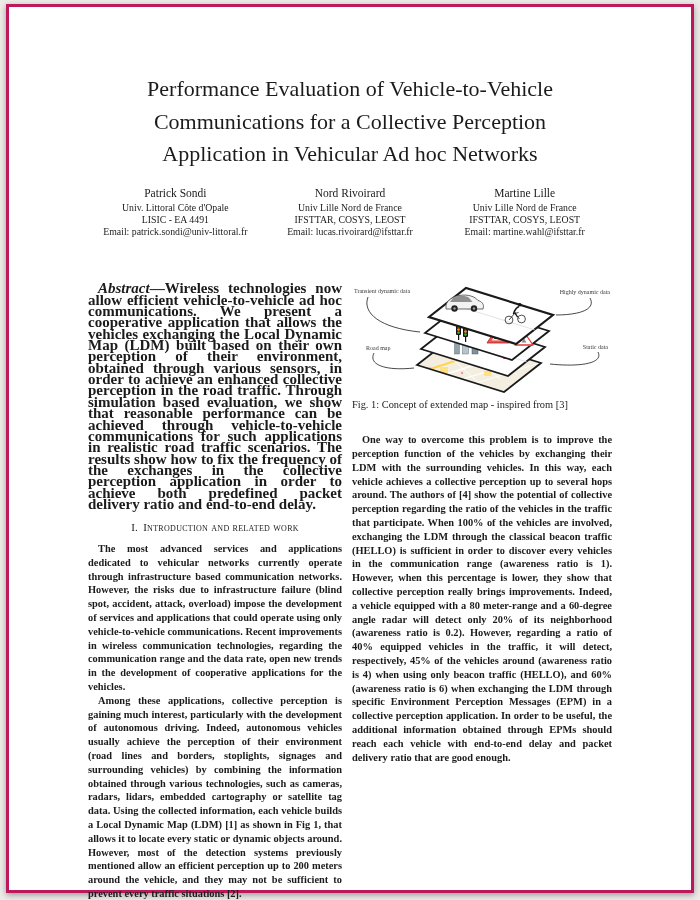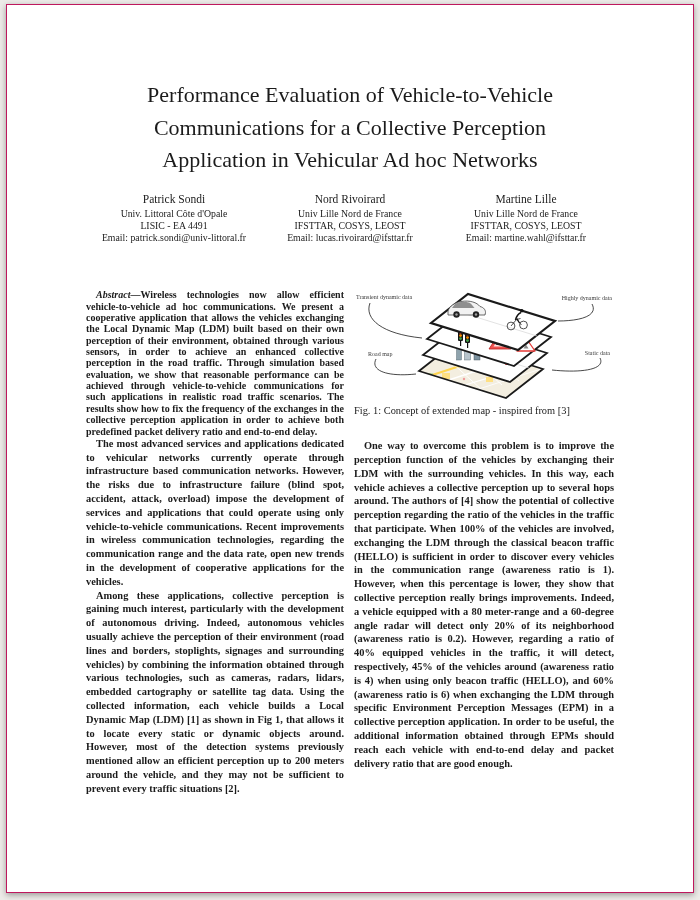--- a/index.html
+++ b/index.html
@@ -10,23 +10,23 @@
     font-family: "Liberation Serif", serif;
     color: #1b1b1b;
     position: relative;
     overflow: hidden;
   }
   .page {
     position: absolute;
     left: 6px; top: 4px;
     width: 688px; height: 889px;
     background: #ffffff;
-    border: 1px solid #be185d;
+    border: 3px solid #be185d;
     box-shadow: 0 2px 6px rgba(0,0,0,0.35);
-    padding: 8px 79px;
+    padding: 0 79px;
   }
   .title {
     margin: 66px auto 0;
     width: 480px;
     text-align: center;
     font-weight: 400;
     font-size: 22px;
     line-height: 32.5px;
   }
   .authors {
@@ -44,21 +44,21 @@
   }
   .col {
     width: 260px;
     font-size: 10.4px;
     line-height: 13.8px;
     text-align: justify;
   }
   .abstract {
     margin: 0;
     font-weight: bold;
-    font-size: 10px;
+    font-size: 15px;
     line-height: 11.35px;
     text-indent: 10px;
     text-align: justify;
   }
   .abstract-label { font-style: italic; }
   .section-heading {
     margin: 11px 0 7px;
     text-align: center;
     font-weight: 400;
     font-size: 11px;
@@ -100,20 +100,21 @@
       <div class="author-line">Univ Lille Nord de France</div>
       <div class="author-line">IFSTTAR, COSYS, LEOST</div>
       <div class="author-line">Email: martine.wahl@ifsttar.fr</div>
     </div>
   </div>
 
   <div class="columns">
 
     <div class="col">
       <p class="abstract"><span class="abstract-label">Abstract</span><span>—Wireless technologies now allow efficient vehicle-to-vehicle ad hoc communications. We present a cooperative application that allows the vehicles exchanging the Local Dynamic Map (LDM) built based on their own perception of their environment, obtained through various sensors, in order to achieve an enhanced collective perception in the road traffic. Through simulation based evaluation, we show that reasonable performance can be achieved through vehicle-to-vehicle communications for such applications in realistic road traffic scenarios. The results show how to fix the frequency of the exchanges in the collective perception application in order to achieve both predefined packet delivery ratio and end-to-end delay.</span></p>
+      <h2 class="section-heading"><span class="section-number">I.</span><span>Introduction and related work</span></h2>
       <p class="par">The most advanced services and applications dedicated to vehicular networks currently operate through infrastructure based communication networks. However, the risks due to infrastructure failure (blind spot, accident, attack, overload) impose the development of services and applications that could operate using only vehicle-to-vehicle communications. Recent improvements in wireless communication technologies, regarding the communication range and the data rate, open new trends in the development of cooperative applications for the vehicles.</p>
       <p class="par">Among these applications, collective perception is gaining much interest, particularly with the development of autonomous driving. Indeed, autonomous vehicles usually achieve the perception of their environment (road lines and borders, stoplights, signages and surrounding vehicles) by combining the information obtained through various technologies, such as cameras, radars, lidars, embedded cartography or satellite tag data. Using the collected information, each vehicle builds a Local Dynamic Map (LDM) [1] as shown in Fig 1, that allows it to locate every static or dynamic objects around. However, most of the detection systems previously mentioned allow an efficient perception up to 200 meters around the vehicle, and they may not be sufficient to prevent every traffic situations [2].</p>
     </div>
 
     <div class="col">
       <figure class="figure">
         <svg width="260" height="112" viewBox="0 0 260 112">
           <defs>
             <clipPath id="mapclip">
               <polygon points="65,82 102,53 189,80 152,109"></polygon>

